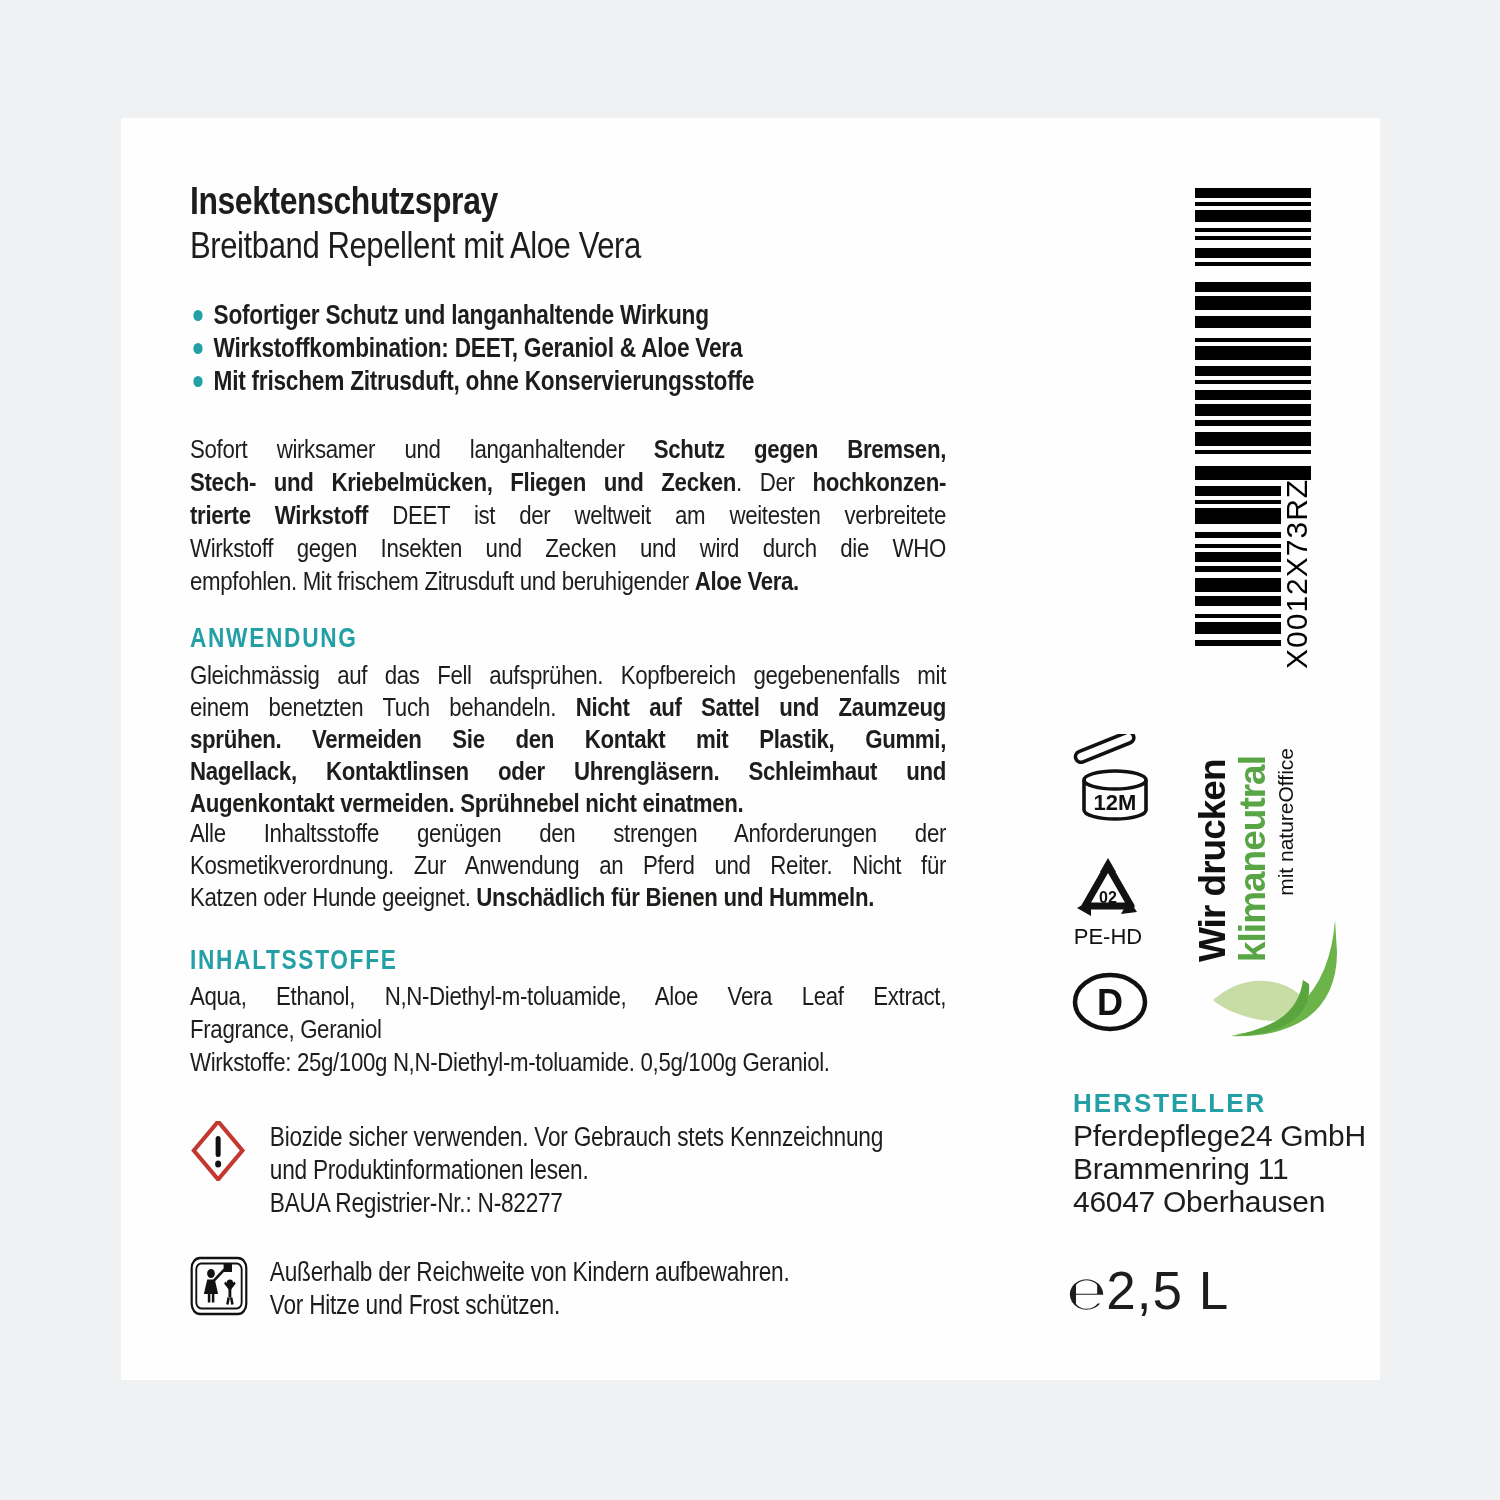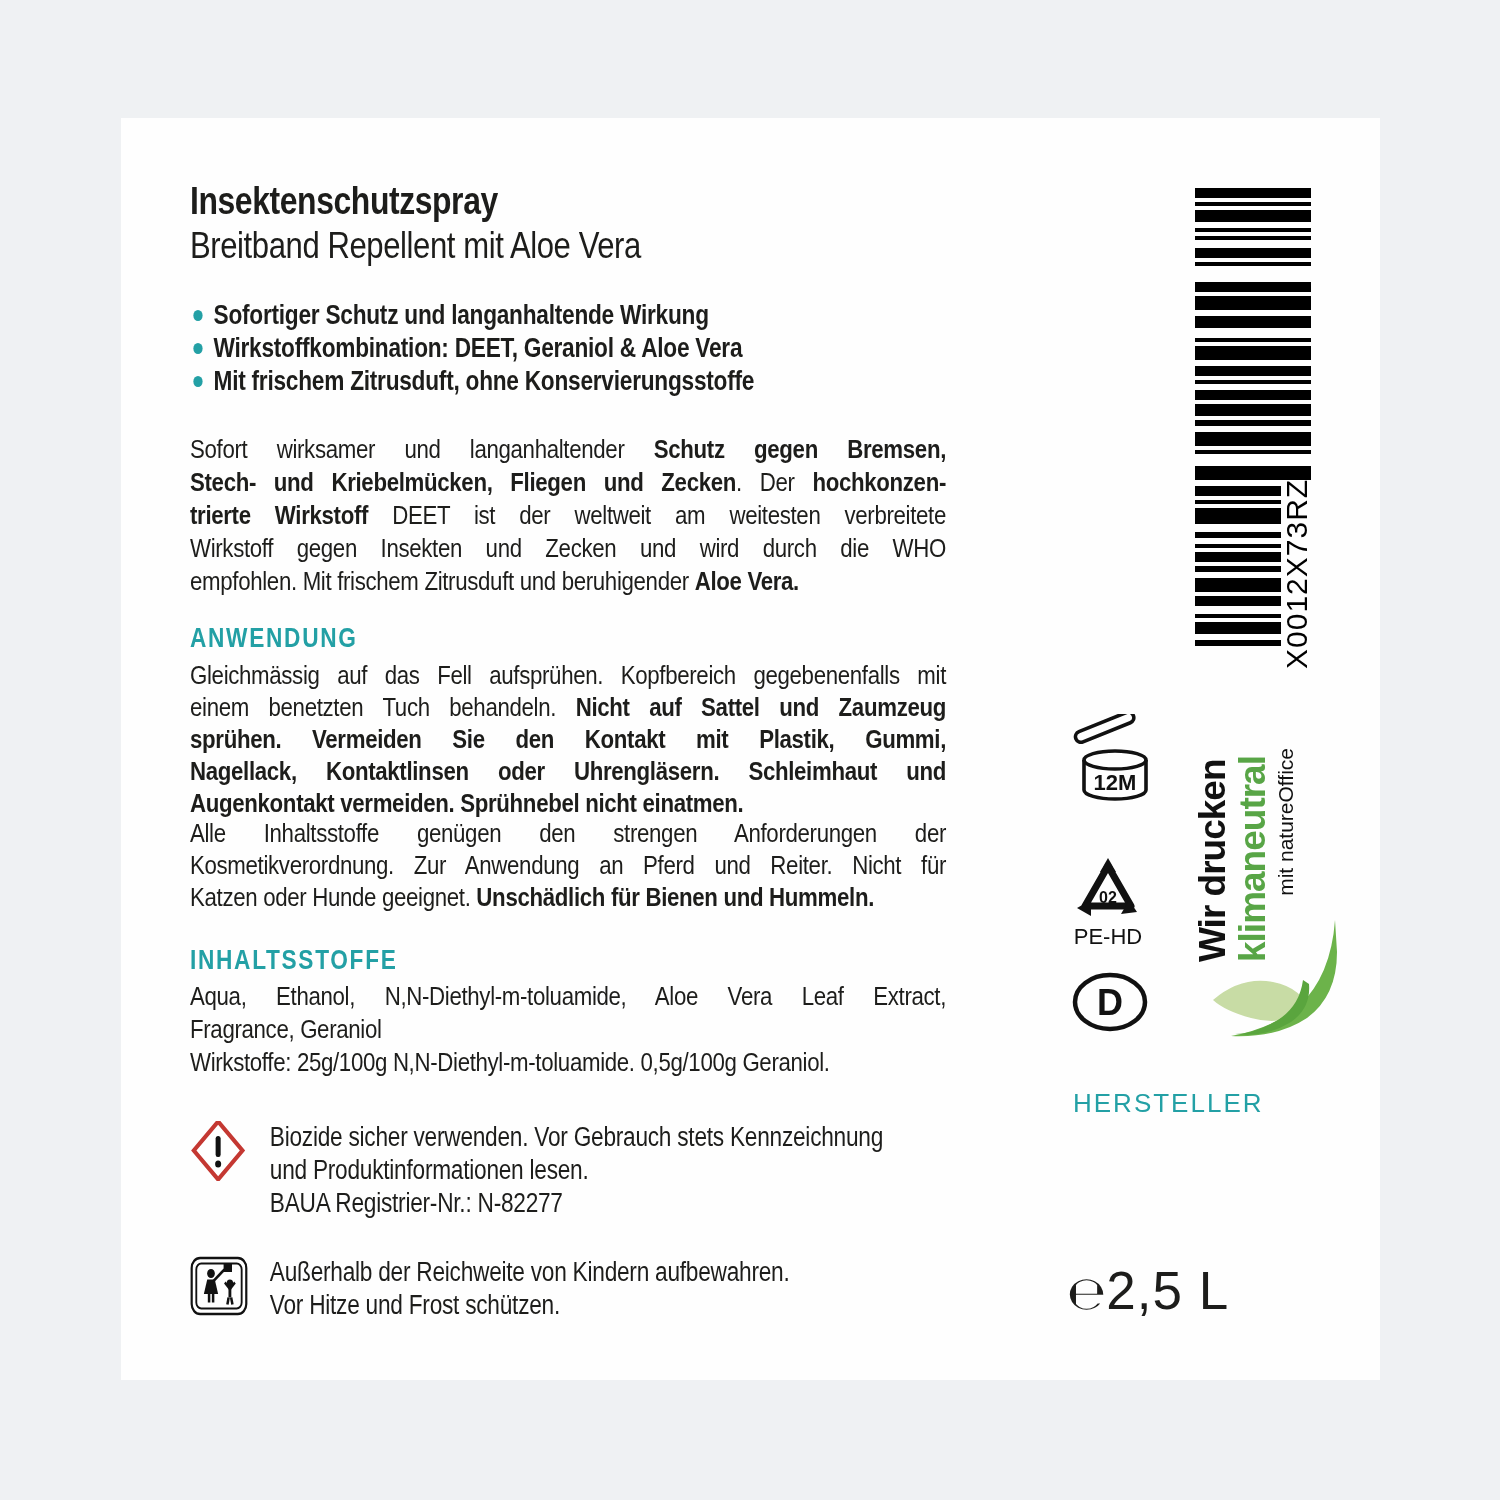--- a/index.html
+++ b/index.html
@@ -48,35 +48,35 @@
   
   .card > .r{position:absolute;}
   .bars{left:1074px;top:70px;width:116px;height:470px;}
   .bars .bar{position:absolute;left:0;background:#000;}
   .bctext{left:1154px;top:360px;width:44px;height:192px;
           writing-mode:vertical-rl;transform:rotate(180deg);
           font-size:30px;letter-spacing:1px;color:#000;
           display:flex;align-items:center;justify-content:center;}
 
   .icn{color:#111;}
-  .jar{left:950px;top:596px;}
+  .jar{left:950px;top:616px;}
   .recy{left:952px;top:740px;width:70px;text-align:center;}
   .recy .mat{font-size:22px;font-weight:normal;margin-top:-2px;letter-spacing:0;}
   .doval{left:950px;top:853px;}
 
   .climate{left:1072px;top:628px;width:112px;height:216px;}
   .climate .rot{width:216px;height:112px;transform:rotate(-90deg) translate(-216px,0);
                 transform-origin:0 0;}
   .cl1{font-size:37px;font-weight:bold;line-height:40px;letter-spacing:-1px;color:#111;}
   .cl2{font-size:37px;font-weight:bold;line-height:40px;letter-spacing:-1px;color:var(--green);}
   .cl3{font-size:21px;line-height:26px;text-align:right;padding-right:2px;color:#111;}
 
   .leaf{left:1086px;top:796px;}
 
-  .her-h{left:952px;top:970px;font-size:26px;font-weight:normal;color:var(--teal);letter-spacing:2px;}
+  .her-h{left:952px;top:970px;font-size:26px;font-weight:bold;color:var(--teal);letter-spacing:2px;}
   .addr{left:952px;top:1001px;font-size:30px;line-height:33px;letter-spacing:-0.3px;}
 
   .vol{left:946px;top:1146px;display:flex;align-items:baseline;}
   .esign{font-size:46px;font-family:"DejaVu Sans",sans-serif;line-height:1;}
   .amount{font-size:53px;margin-left:0;letter-spacing:1px;line-height:1;}
 </style>
 </head>
 <body>
 
 <div class="page">
@@ -233,20 +233,25 @@
 
     <div class="r leaf">
       <svg width="136" height="134" viewBox="0 0 136 134">
         <path d="M6 86 Q34 62 66 68 Q96 74 102 98 Q72 112 44 104 Q18 97 6 86 Z" fill="#c8dca5"></path>
         <path d="M128 6 Q124 62 92 92 Q66 114 24 122 Q70 124 100 104 Q130 82 130 38 Z" fill="#6cb34a"></path>
         <path d="M96 66 Q92 96 64 110 Q44 120 28 120 Q58 124 84 108 Q104 94 102 70 Z" fill="#5aa53e"></path>
       </svg>
     </div>
 
     <div class="r her-h">HERSTELLER</div>
+    <div class="r addr">
+      <div>Pferdepflege24 GmbH</div>
+      <div>Brammenring 11</div>
+      <div>46047 Oberhausen</div>
+    </div>
 
     <div class="r vol">
       <span class="esign">℮</span>
       <span class="amount">2,5 L</span>
     </div>
 
   </div>
 </div>
 
 </body></html>

